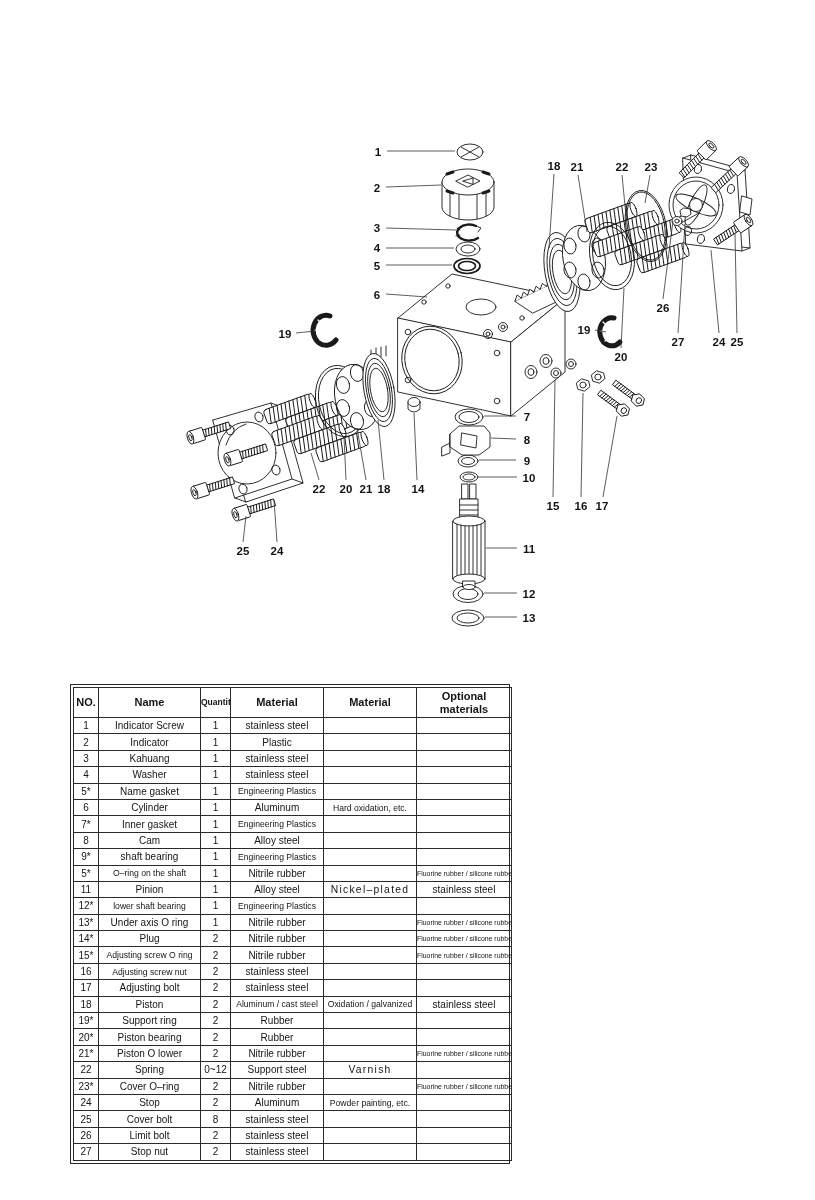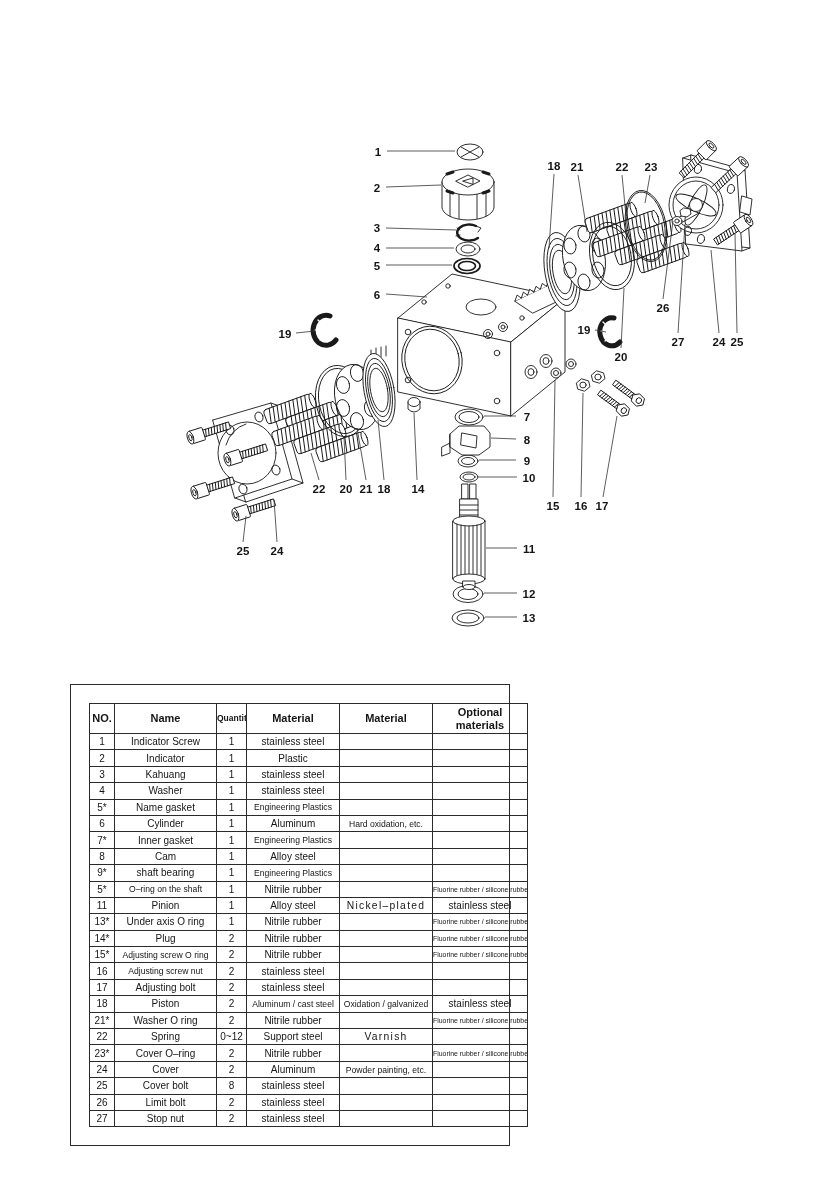--- a/index.html
+++ b/index.html
@@ -1,19 +1,19 @@
 <!DOCTYPE html>
 <html><head>
 <meta charset="utf-8">
 <style>
   html,body{margin:0;padding:0;background:#fff;}
   body{width:815px;height:1200px;position:relative;font-family:"Liberation Sans",sans-serif;color:#111;}
   #diagram{position:absolute;left:0;top:0;}
   .tablewrap{position:absolute;left:70px;top:684px;width:440px;box-sizing:border-box;
-             border:1.5px solid #2a2a2a;padding:18px;background:#fff;}
+             border:1.5px solid #2a2a2a;padding:2px;background:#fff;}
   table{width:100%;border-collapse:collapse;table-layout:fixed;}
   th,td{border:1px solid #2a2a2a;text-align:center;vertical-align:middle;padding:0;
         overflow:hidden;white-space:nowrap;color:#151515;}
   th{font-size:11px;font-weight:bold;height:29px;white-space:normal;line-height:1.15;}
   th:nth-child(3){font-size:8.5px;}
   td{font-size:10px;height:15.4px;}
   td.s{font-size:8.6px;margin-top:45px;}
   td.xs{font-size:6.9px;}
   td.spaced{letter-spacing:1.3px;font-size:10.3px;margin-top:36px;}
   text.callout{font:bold 11.5px "Liberation Sans",sans-serif;fill:#141414;}
@@ -723,20 +723,28 @@
         </tr>
         <tr>
           <td>11</td>
           <td>Pinion</td>
           <td>1</td>
           <td>Alloy steel</td>
           <td class="spaced">Nickel–plated</td>
           <td>stainless steel</td>
         </tr>
         <tr>
+          <td>12*</td>
+          <td class="s">lower shaft bearing</td>
+          <td>1</td>
+          <td class="s">Engineering Plastics</td>
+          <td></td>
+          <td></td>
+        </tr>
+        <tr>
           <td>13*</td>
           <td>Under axis O ring</td>
           <td>1</td>
           <td>Nitrile rubber</td>
           <td></td>
           <td class="xs">Fluorine rubber / silicone rubber</td>
         </tr>
         <tr>
           <td>14*</td>
           <td>Plug</td>
@@ -771,22 +779,38 @@
         </tr>
         <tr>
           <td>18</td>
           <td>Piston</td>
           <td>2</td>
           <td class="s">Aluminum / cast steel</td>
           <td class="s">Oxidation / galvanized</td>
           <td>stainless steel</td>
         </tr>
         <tr>
+          <td>19*</td>
+          <td>Support ring</td>
+          <td>2</td>
+          <td>Rubber</td>
+          <td></td>
+          <td></td>
+        </tr>
+        <tr>
+          <td>20*</td>
+          <td>Piston bearing</td>
+          <td>2</td>
+          <td>Rubber</td>
+          <td></td>
+          <td></td>
+        </tr>
+        <tr>
           <td>21*</td>
-          <td>Washer O ring</td>
+          <td>Piston O lower</td>
           <td>2</td>
           <td>Nitrile rubber</td>
           <td></td>
           <td class="xs">Fluorine rubber / silicone rubber</td>
         </tr>
         <tr>
           <td>22</td>
           <td>Spring</td>
           <td>0~12</td>
           <td>Support steel</td>
@@ -796,21 +820,21 @@
         <tr>
           <td>23*</td>
           <td>Cover O–ring</td>
           <td>2</td>
           <td>Nitrile rubber</td>
           <td></td>
           <td class="xs">Fluorine rubber / silicone rubber</td>
         </tr>
         <tr>
           <td>24</td>
-          <td>Cover</td>
+          <td>Stop</td>
           <td>2</td>
           <td>Aluminum</td>
           <td class="s">Powder painting, etc.</td>
           <td></td>
         </tr>
         <tr>
           <td>25</td>
           <td>Cover bolt</td>
           <td>8</td>
           <td>stainless steel</td>

